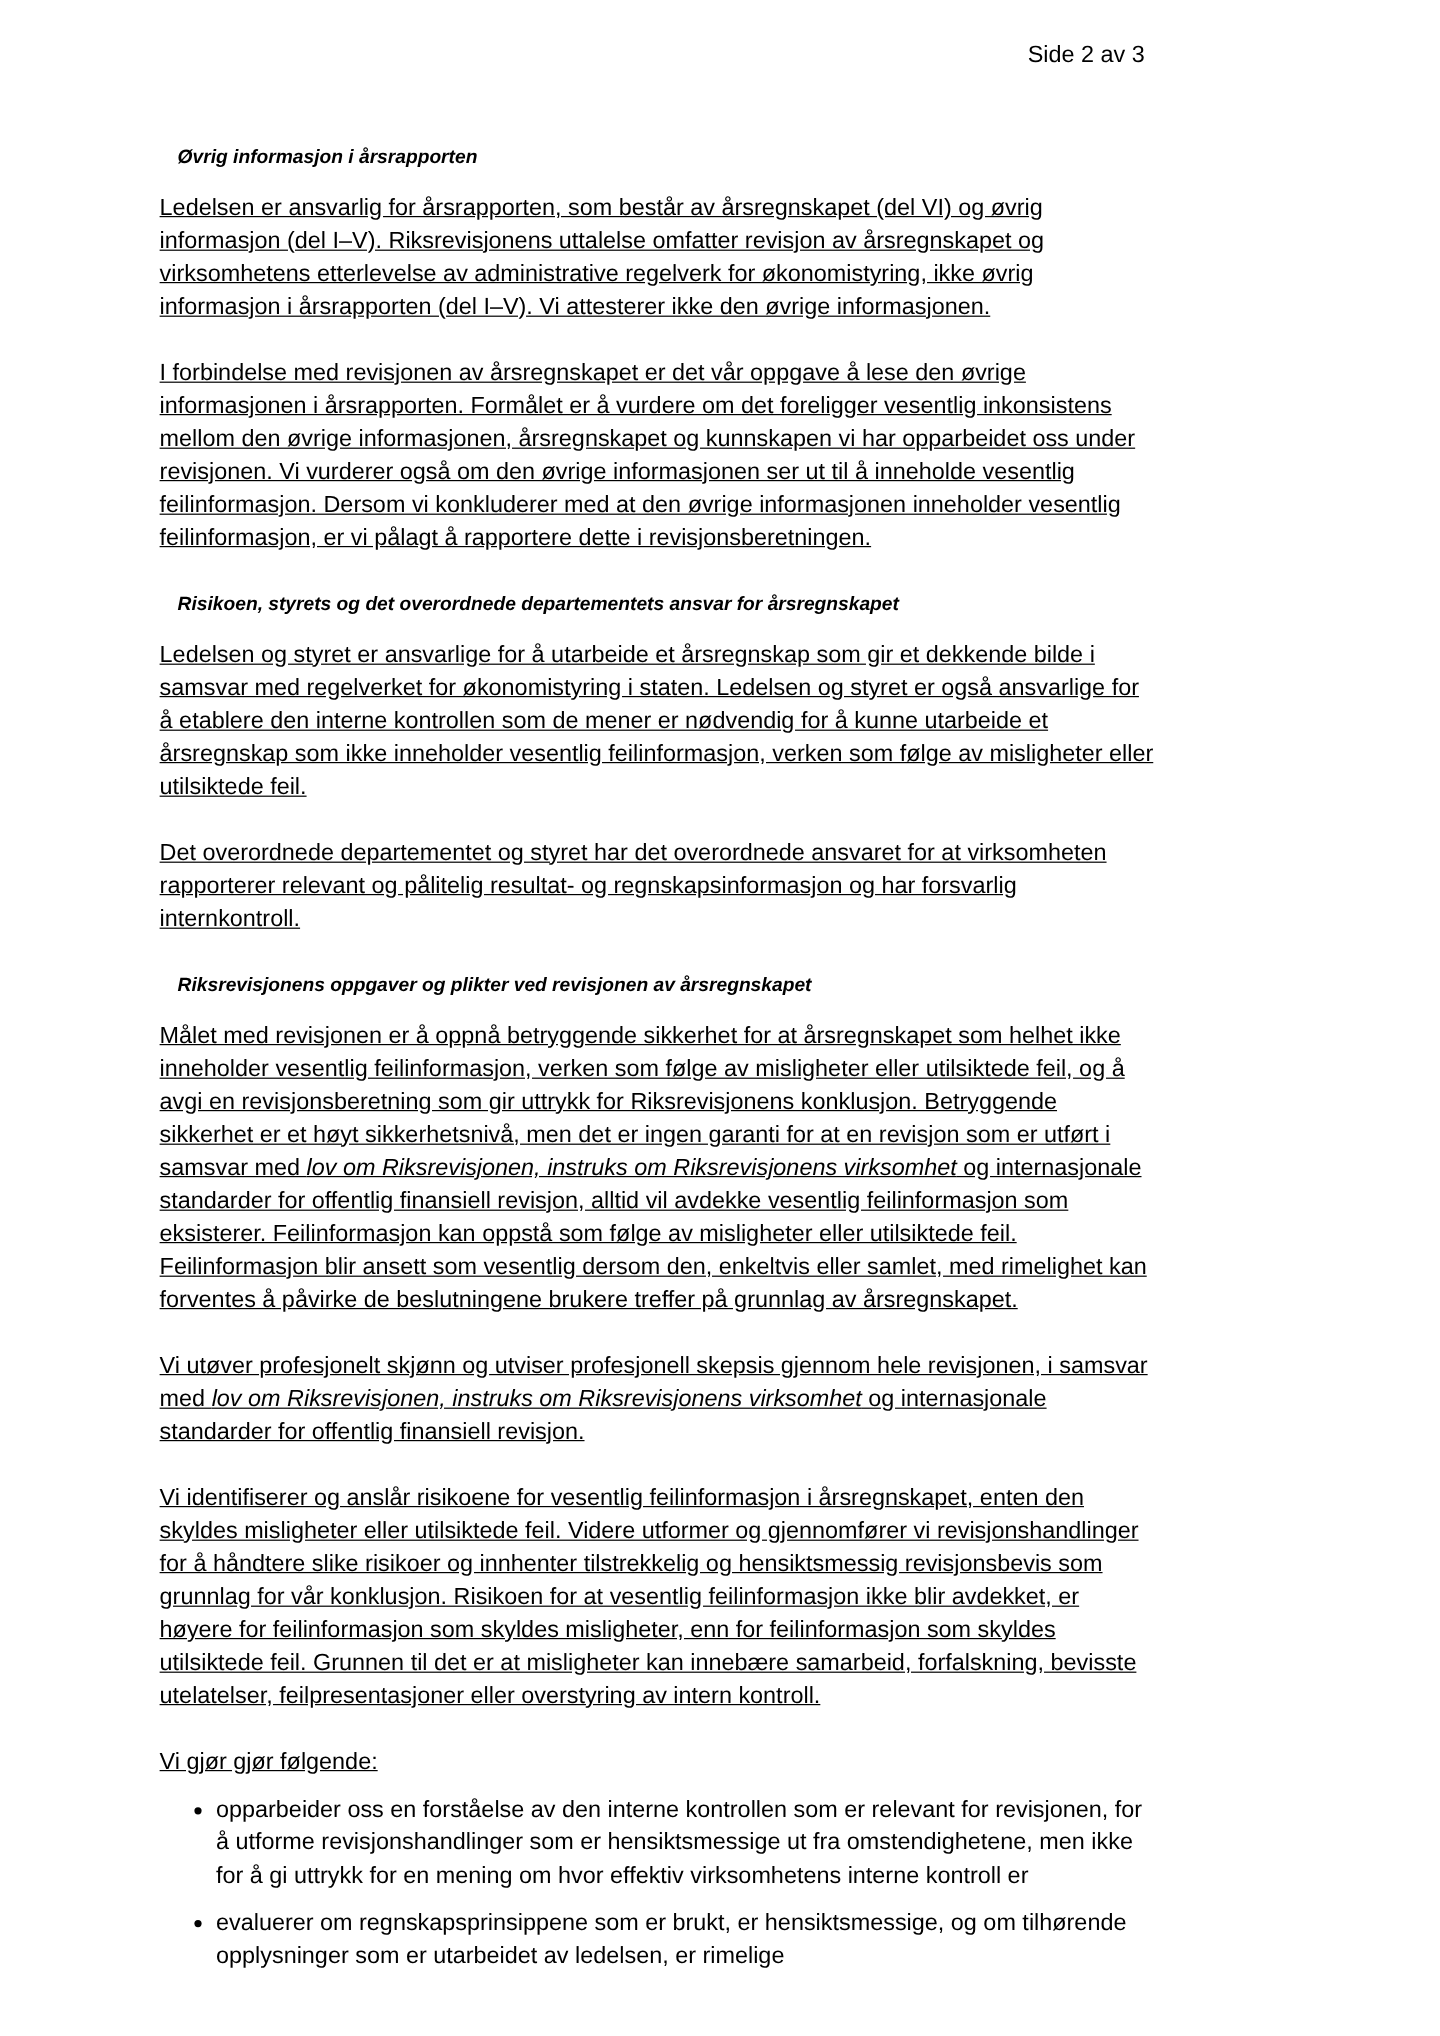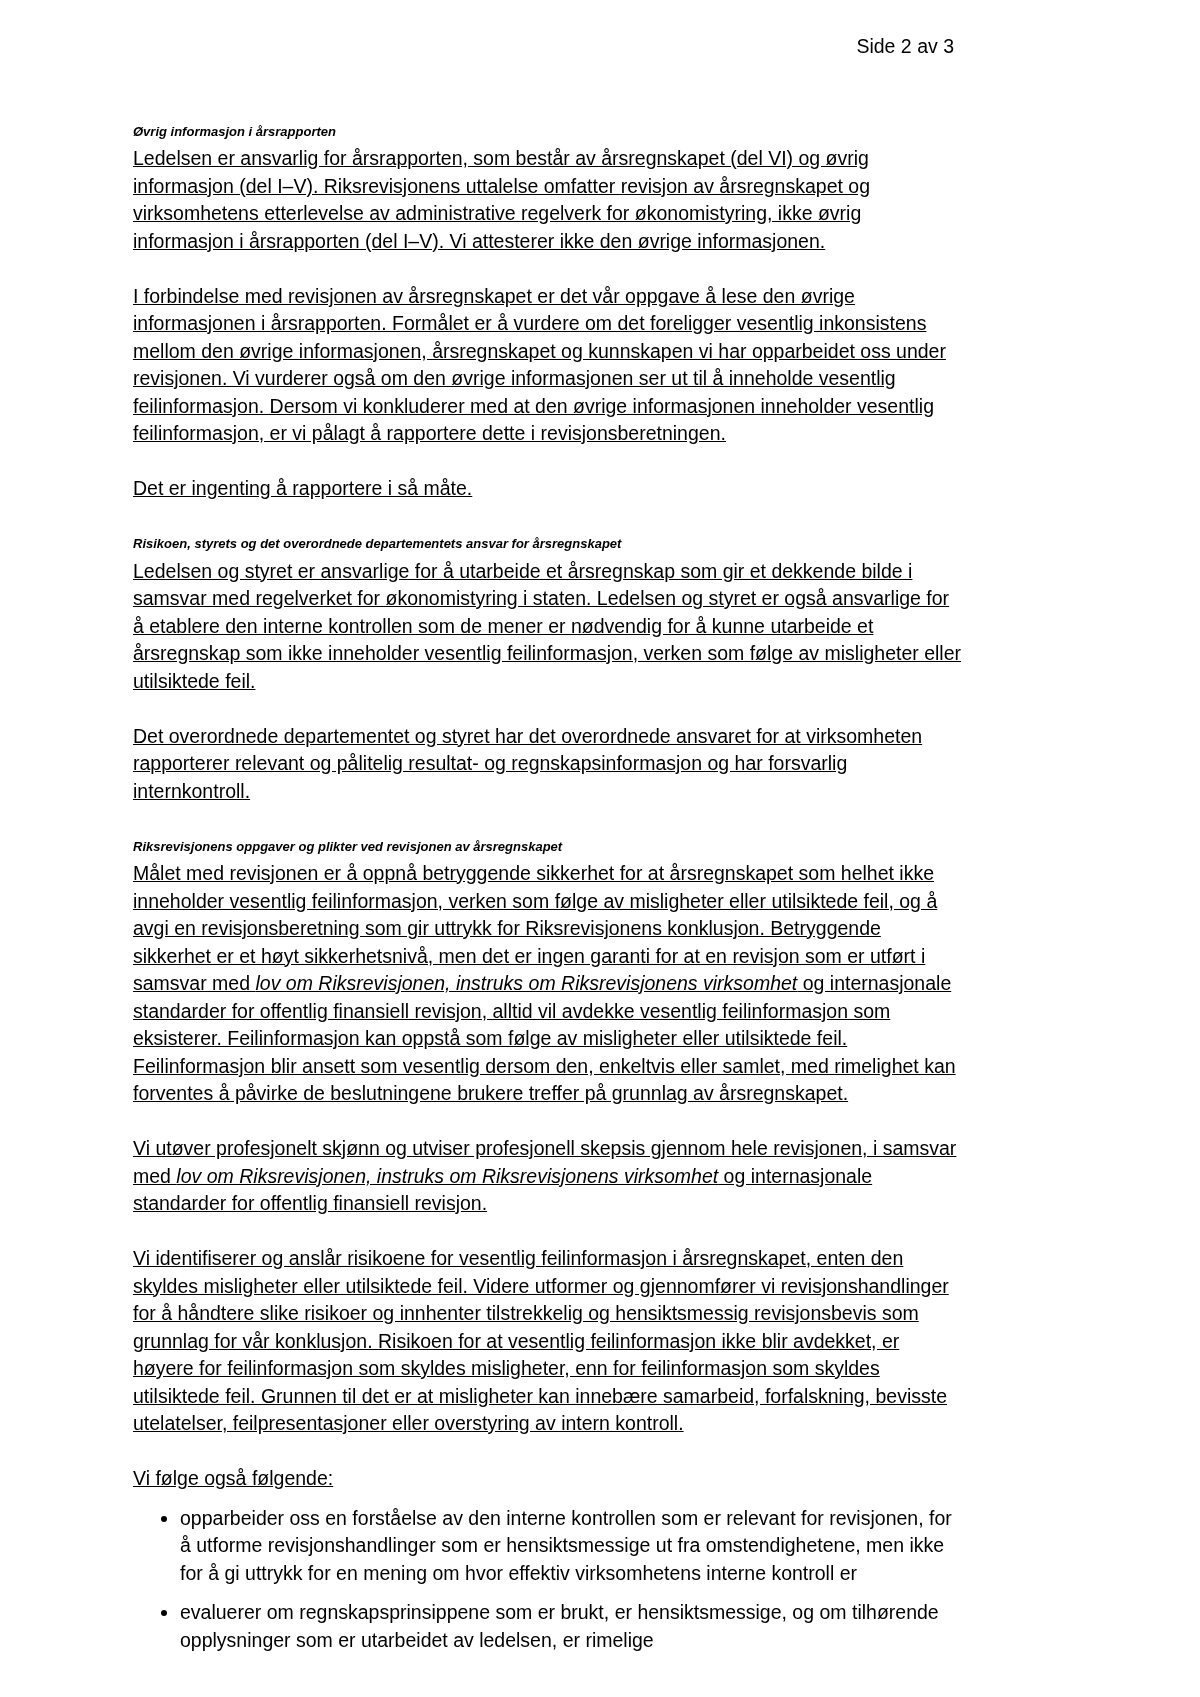--- a/index.html
+++ b/index.html
@@ -14,25 +14,25 @@
     line-height: 27.5px;
     padding: 33px 78px 0 133px;
     overflow: hidden;
   }
   .page-header {
     text-align: right;
     padding-right: 10px;
     margin: 0 0 57px 0;
   }
   h3.heading {
-    font-size: 13px;
+    font-size: 16px;
     line-height: 27.5px;
     font-weight: bold;
     font-style: italic;
-    margin: 0;
+    margin: 15px;
   }
   p {
     margin: 0 0 27.5px 0;
     text-decoration: underline;
   }
   p.tight {
     margin-bottom: 0;
   }
   span.em {
     font-style: italic;
@@ -50,27 +50,26 @@
 </style>
 </head>
 <body>
 
 <div class="page">
   <div class="page-header">Side 2 av 3</div>
   <div>
       <h3 class="heading">Øvrig informasjon i årsrapporten</h3>
       <p><span>Ledelsen er ansvarlig for årsrapporten, som består av årsregnskapet (del VI) og øvrig informasjon (del I–V). Riksrevisjonens uttalelse omfatter revisjon av årsregnskapet og virksomhetens etterlevelse av administrative regelverk for økonomistyring, ikke øvrig informasjon i årsrapporten (del I–V). Vi attesterer ikke den øvrige informasjonen.</span></p>
       <p><span>I forbindelse med revisjonen av årsregnskapet er det vår oppgave å lese den øvrige informasjonen i årsrapporten. Formålet er å vurdere om det foreligger vesentlig inkonsistens mellom den øvrige informasjonen, årsregnskapet og kunnskapen vi har opparbeidet oss under revisjonen. Vi vurderer også om den øvrige informasjonen ser ut til å inneholde vesentlig feilinformasjon. Dersom vi konkluderer med at den øvrige informasjonen inneholder vesentlig feilinformasjon, er vi pålagt å rapportere dette i revisjonsberetningen.</span></p>
-      <p><span>Det er ingenting å rapportere i så måte.</span></p>
       <h3 class="heading">Risikoen, styrets og det overordnede departementets ansvar for årsregnskapet</h3>
       <p><span>Ledelsen og styret er ansvarlige for å utarbeide et årsregnskap som gir et dekkende bilde i samsvar med regelverket for økonomistyring i staten. Ledelsen og styret er også ansvarlige for å etablere den interne kontrollen som de mener er nødvendig for å kunne utarbeide et årsregnskap som ikke inneholder vesentlig feilinformasjon, verken som følge av misligheter eller utilsiktede feil.</span></p>
       <p><span>Det overordnede departementet og styret har det overordnede ansvaret for at virksomheten rapporterer relevant og pålitelig resultat- og regnskapsinformasjon og har forsvarlig internkontroll.</span></p>
       <h3 class="heading">Riksrevisjonens oppgaver og plikter ved revisjonen av årsregnskapet</h3>
       <p><span>Målet med revisjonen er å oppnå betryggende sikkerhet for at årsregnskapet som helhet ikke inneholder vesentlig feilinformasjon, verken som følge av misligheter eller utilsiktede feil, og å avgi en revisjonsberetning som gir uttrykk for Riksrevisjonens konklusjon. Betryggende sikkerhet er et høyt sikkerhetsnivå, men det er ingen garanti for at en revisjon som er utført i samsvar med </span><span class="em">lov om Riksrevisjonen, instruks om Riksrevisjonens virksomhet</span><span> og internasjonale standarder for offentlig finansiell revisjon, alltid vil avdekke vesentlig feilinformasjon som eksisterer. Feilinformasjon kan oppstå som følge av misligheter eller utilsiktede feil. Feilinformasjon blir ansett som vesentlig dersom den, enkeltvis eller samlet, med rimelighet kan forventes å påvirke de beslutningene brukere treffer på grunnlag av årsregnskapet.</span></p>
       <p><span>Vi utøver profesjonelt skjønn og utviser profesjonell skepsis gjennom hele revisjonen, i samsvar med </span><span class="em">lov om Riksrevisjonen, instruks om Riksrevisjonens virksomhet</span><span> og internasjonale standarder for offentlig finansiell revisjon.</span></p>
       <p><span>Vi identifiserer og anslår risikoene for vesentlig feilinformasjon i årsregnskapet, enten den skyldes misligheter eller utilsiktede feil. Videre utformer og gjennomfører vi revisjonshandlinger for å håndtere slike risikoer og innhenter tilstrekkelig og hensiktsmessig revisjonsbevis som grunnlag for vår konklusjon. Risikoen for at vesentlig feilinformasjon ikke blir avdekket, er høyere for feilinformasjon som skyldes misligheter, enn for feilinformasjon som skyldes utilsiktede feil. Grunnen til det er at misligheter kan innebære samarbeid, forfalskning, bevisste utelatelser, feilpresentasjoner eller overstyring av intern kontroll.</span></p>
-      <p class="tight"><span>Vi følge også følgende:</span></p>
+      <p class="tight"><span>Vi gjør gjør følgende:</span></p>
       <ul class="bullets">
         <li><span>opparbeider oss en forståelse av den interne kontrollen som er relevant for revisjonen, for å utforme revisjonshandlinger som er hensiktsmessige ut fra omstendighetene, men ikke for å gi uttrykk for en mening om hvor effektiv virksomhetens interne kontroll er</span></li>
         <li><span>evaluerer om regnskapsprinsippene som er brukt, er hensiktsmessige, og om tilhørende opplysninger som er utarbeidet av ledelsen, er rimelige</span></li>
       </ul>
     </div>
 </div>
 
 </body></html>

